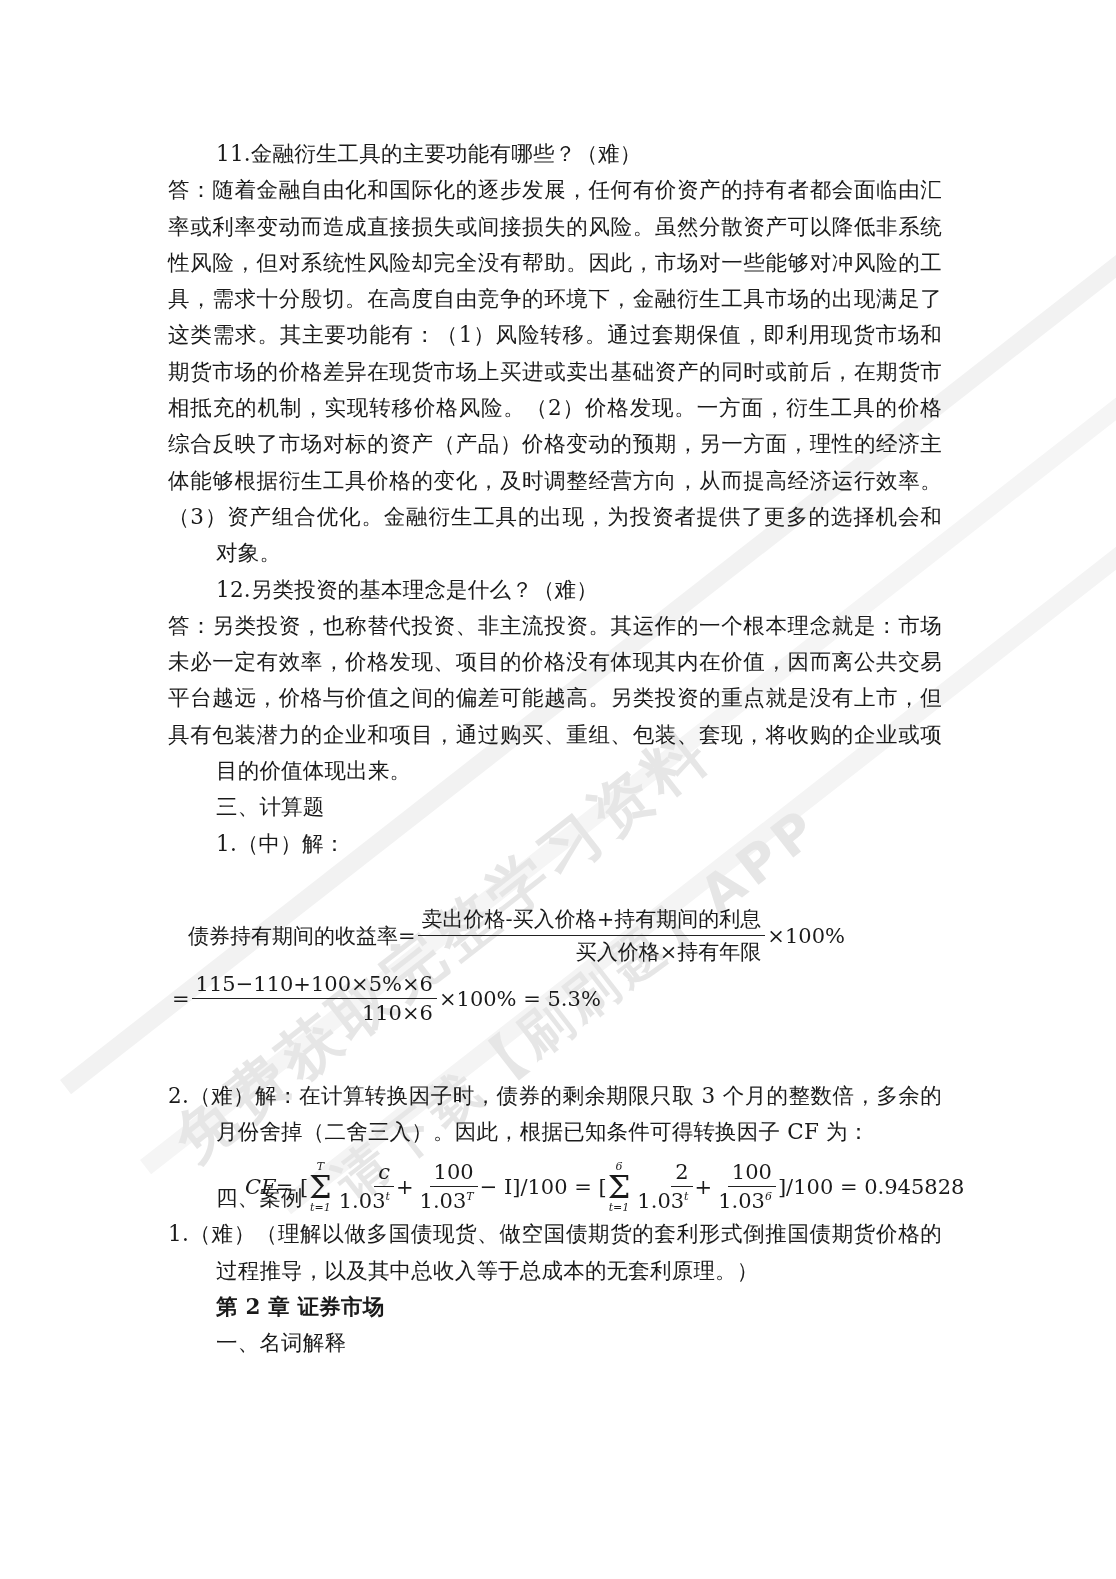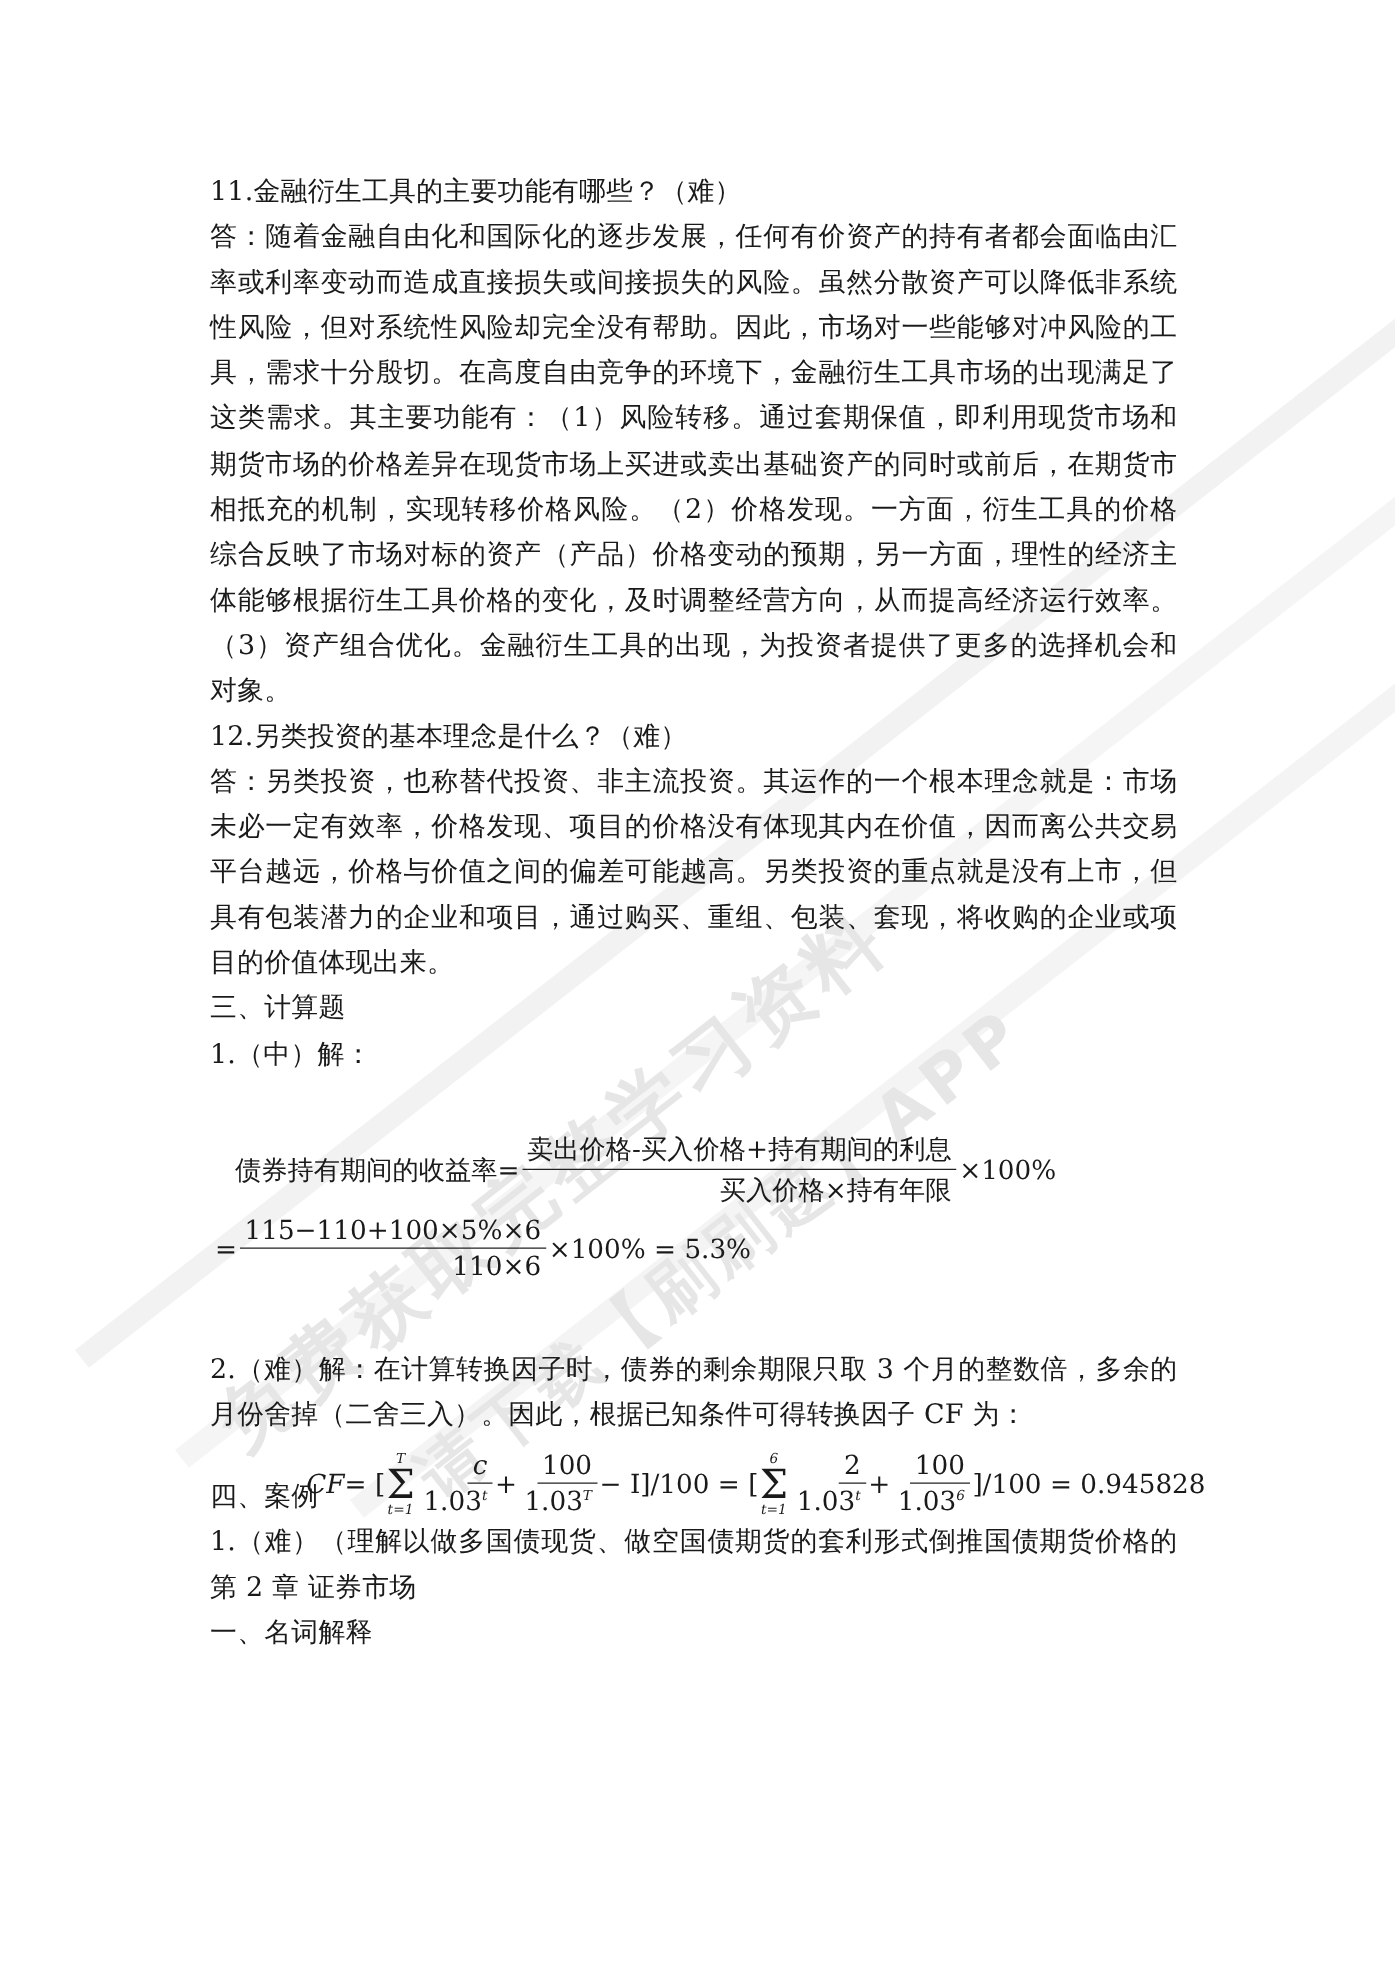--- a/index.html
+++ b/index.html
@@ -25,22 +25,22 @@
     .stripe {
       position: absolute; width: 1600px; height: 18px; background: #f2f2f2;
       transform-origin: 0 0; transform: rotate(-38deg);
     }
     .content { position: absolute; left: 168px; top: 136px; width: 774px; z-index: 1; }
     .line {
       font-size: 21.5px; line-height: 36.3px; height: 36.3px; white-space: nowrap;
       overflow: visible; text-align: justify; text-align-last: justify;
       letter-spacing: 0.2px;
     }
-    .line.short { text-align-last: left; }
-    .h-bold { font-weight: normal; }
+    .line.short { text-align-last: left; margin-left: 48px; }
+    .h-bold { font-weight: bold; }
     .formula1 { position: absolute; left: 188px; top: 905px; z-index: 1; font-size: 21px; }
     .formula2 { position: absolute; left: 172px; top: 972px; z-index: 1; font-size: 21px; }
     .formula3 { position: absolute; left: 245px; top: 1160px; z-index: 1; font-size: 21px; }
     .frac { display: inline-flex; flex-direction: column; align-items: flex-end; vertical-align: middle; margin: 0 2px; }
     .frac .num { padding: 0 4px 2px 4px; border-bottom: 1.3px solid #222; white-space: nowrap; }
     .frac .den { padding: 2px 4px 0 4px; white-space: nowrap; }
     .row { display: flex; align-items: center; white-space: nowrap; }
     .it { font-style: italic; }
     .sum { display: inline-flex; flex-direction: column; align-items: center; vertical-align: middle; line-height: 1; margin: 0 1px; }
     .sum .sig { font-size: 32px; line-height: 30px; }
@@ -144,17 +144,18 @@
         <span class="num">100</span>
         <span class="den"><span>1.03</span><sup>6</sup></span>
       </span>
       <span>]/100 = 0.945828</span>
     </div>
   </div>
 
   <div class="content" style="top:1180px;">
     <div class="line short">四、案例</div>
     <div class="line">1.（难）（理解以做多国债现货、做空国债期货的套利形式倒推国债期货价格的</div>
+    <div class="line short">过程推导，以及其中总收入等于总成本的无套利原理。）</div>
     <div class="line short h-bold">第 2 章  证券市场</div>
     <div class="line short">一、名词解释</div>
   </div>
 
 </div>
 
 </body></html>

